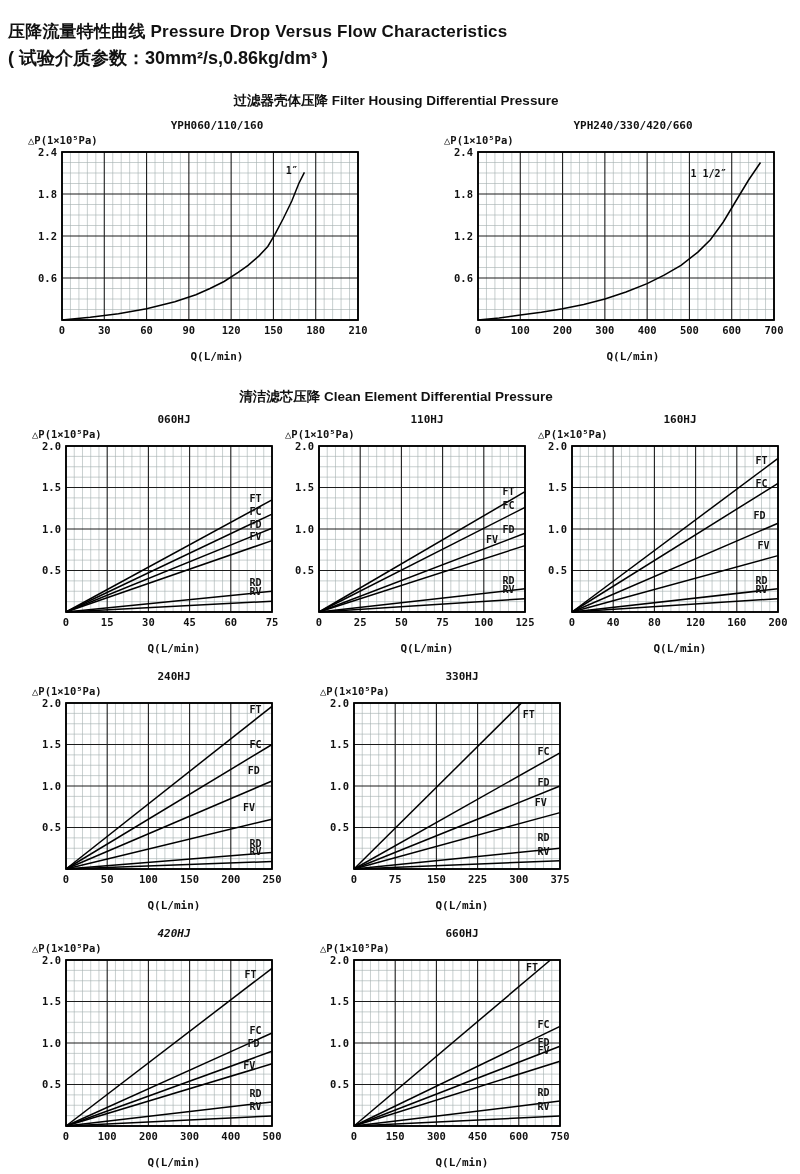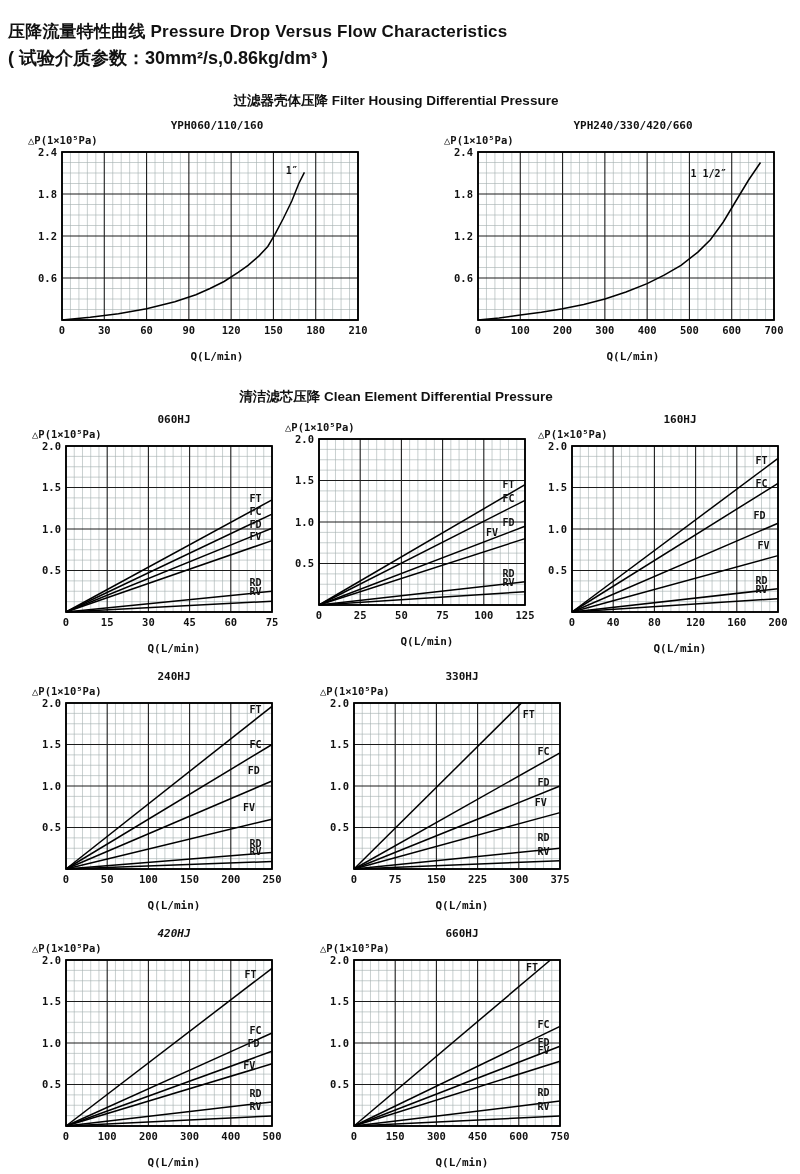--- a/index.html
+++ b/index.html
@@ -3,21 +3,21 @@
 <meta charset="utf-8">
 <style>
   html,body { margin:0; padding:0; background:#ffffff; }
   body { width:800px; font-family:"Liberation Sans", sans-serif; color:#111111; }
   .page { padding:20px 16px 24px 8px; position:relative; }
   h1.doc-title { font-size:17px; font-weight:bold; margin:0; letter-spacing:0.2px; }
   .doc-subtitle { font-size:18px; font-weight:bold; margin:3px 0 0 0; }
   h2.section-heading { font-size:13.5px; font-weight:bold; text-align:center; margin:0; }
   #heading-housing { margin-top:22px; }
   #heading-element { margin-top:25px; }
-  .charts-row { display:flex; align-items:center; }
+  .charts-row { display:flex; align-items:flex-end; }
   #row-0 { margin-left:18px; margin-top:8px; column-gap:70px; }
   #row-1 { margin-left:22px; margin-top:6px; column-gap:1px; }
   #row-2, #row-3 { margin-left:22px; margin-top:14px; column-gap:36px; }
   .chart-block { flex:0 0 auto; }
   .chart-title { font-family:"DejaVu Sans Mono", monospace; font-weight:bold;
                  font-size:11px; text-align:center; height:15px; line-height:15px; }
   .chart-ylabel { font-family:"DejaVu Sans Mono", monospace; font-weight:bold;
                   font-size:10.5px; height:14px; line-height:14px; margin-left:2px; }
   .chart-xlabel { font-family:"DejaVu Sans Mono", monospace; font-weight:bold;
                   font-size:11px; text-align:center; margin-top:0; }
@@ -266,20 +266,21 @@
           <text x="200.8" y="185" text-anchor="middle" font-size="10.5px">60</text>
           <text x="242" y="185" text-anchor="middle" font-size="10.5px">75</text>
           <text x="31" y="133" text-anchor="end" font-size="10.5px">0.5</text>
           <text x="31" y="91.5" text-anchor="end" font-size="10.5px">1.0</text>
           <text x="31" y="50" text-anchor="end" font-size="10.5px">1.5</text>
           <text x="31" y="8.5" text-anchor="end" font-size="10.5px">2.0</text>
         </svg>
         <div class="chart-xlabel" style="padding-left: 36px;">Q(L/min)</div>
       </div>
       <div class="chart-block" style="width: 252px;">
+        <div class="chart-title" style="padding-left: 36px;">110HJ</div>
         <div class="chart-ylabel">△P(1×10⁵Pa)</div>
         <svg class="plot" width="252" height="201" viewBox="0 0 252 201">
           <g stroke="#a3aeae" stroke-width="0.6">
             <line x1="44.24" y1="5" x2="44.24" y2="171"></line>
             <line x1="52.480000000000004" y1="5" x2="52.480000000000004" y2="171"></line>
             <line x1="60.72" y1="5" x2="60.72" y2="171"></line>
             <line x1="68.96000000000001" y1="5" x2="68.96000000000001" y2="171"></line>
             <line x1="85.44" y1="5" x2="85.44" y2="171"></line>
             <line x1="93.68" y1="5" x2="93.68" y2="171"></line>
             <line x1="101.92" y1="5" x2="101.92" y2="171"></line>

